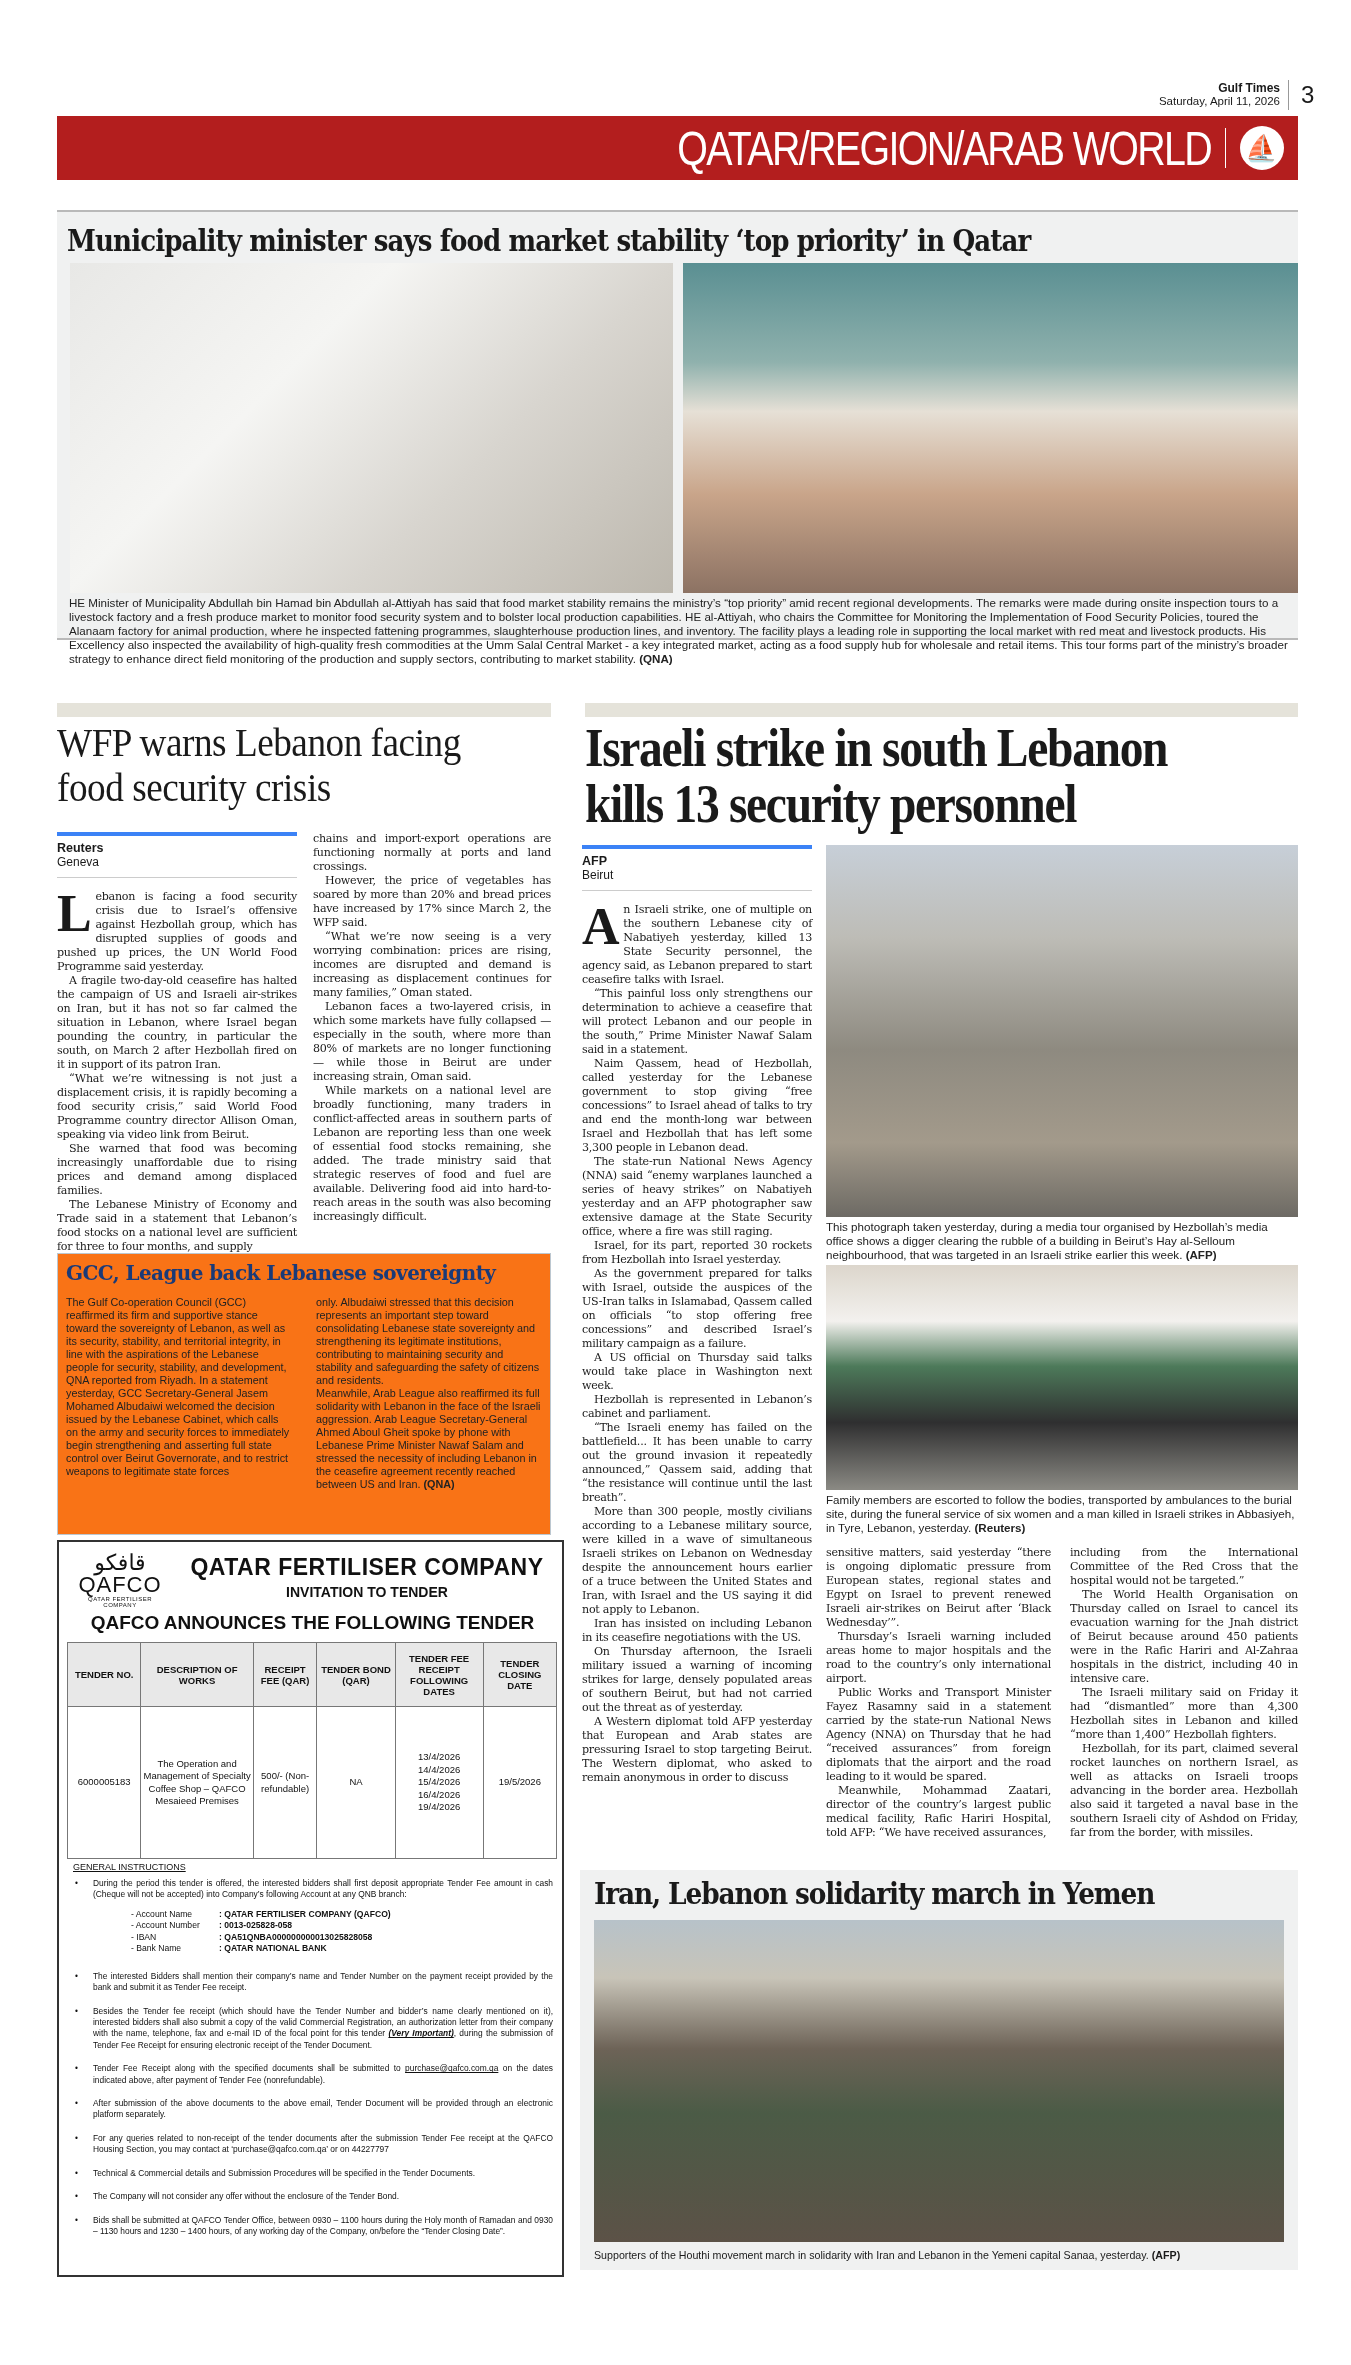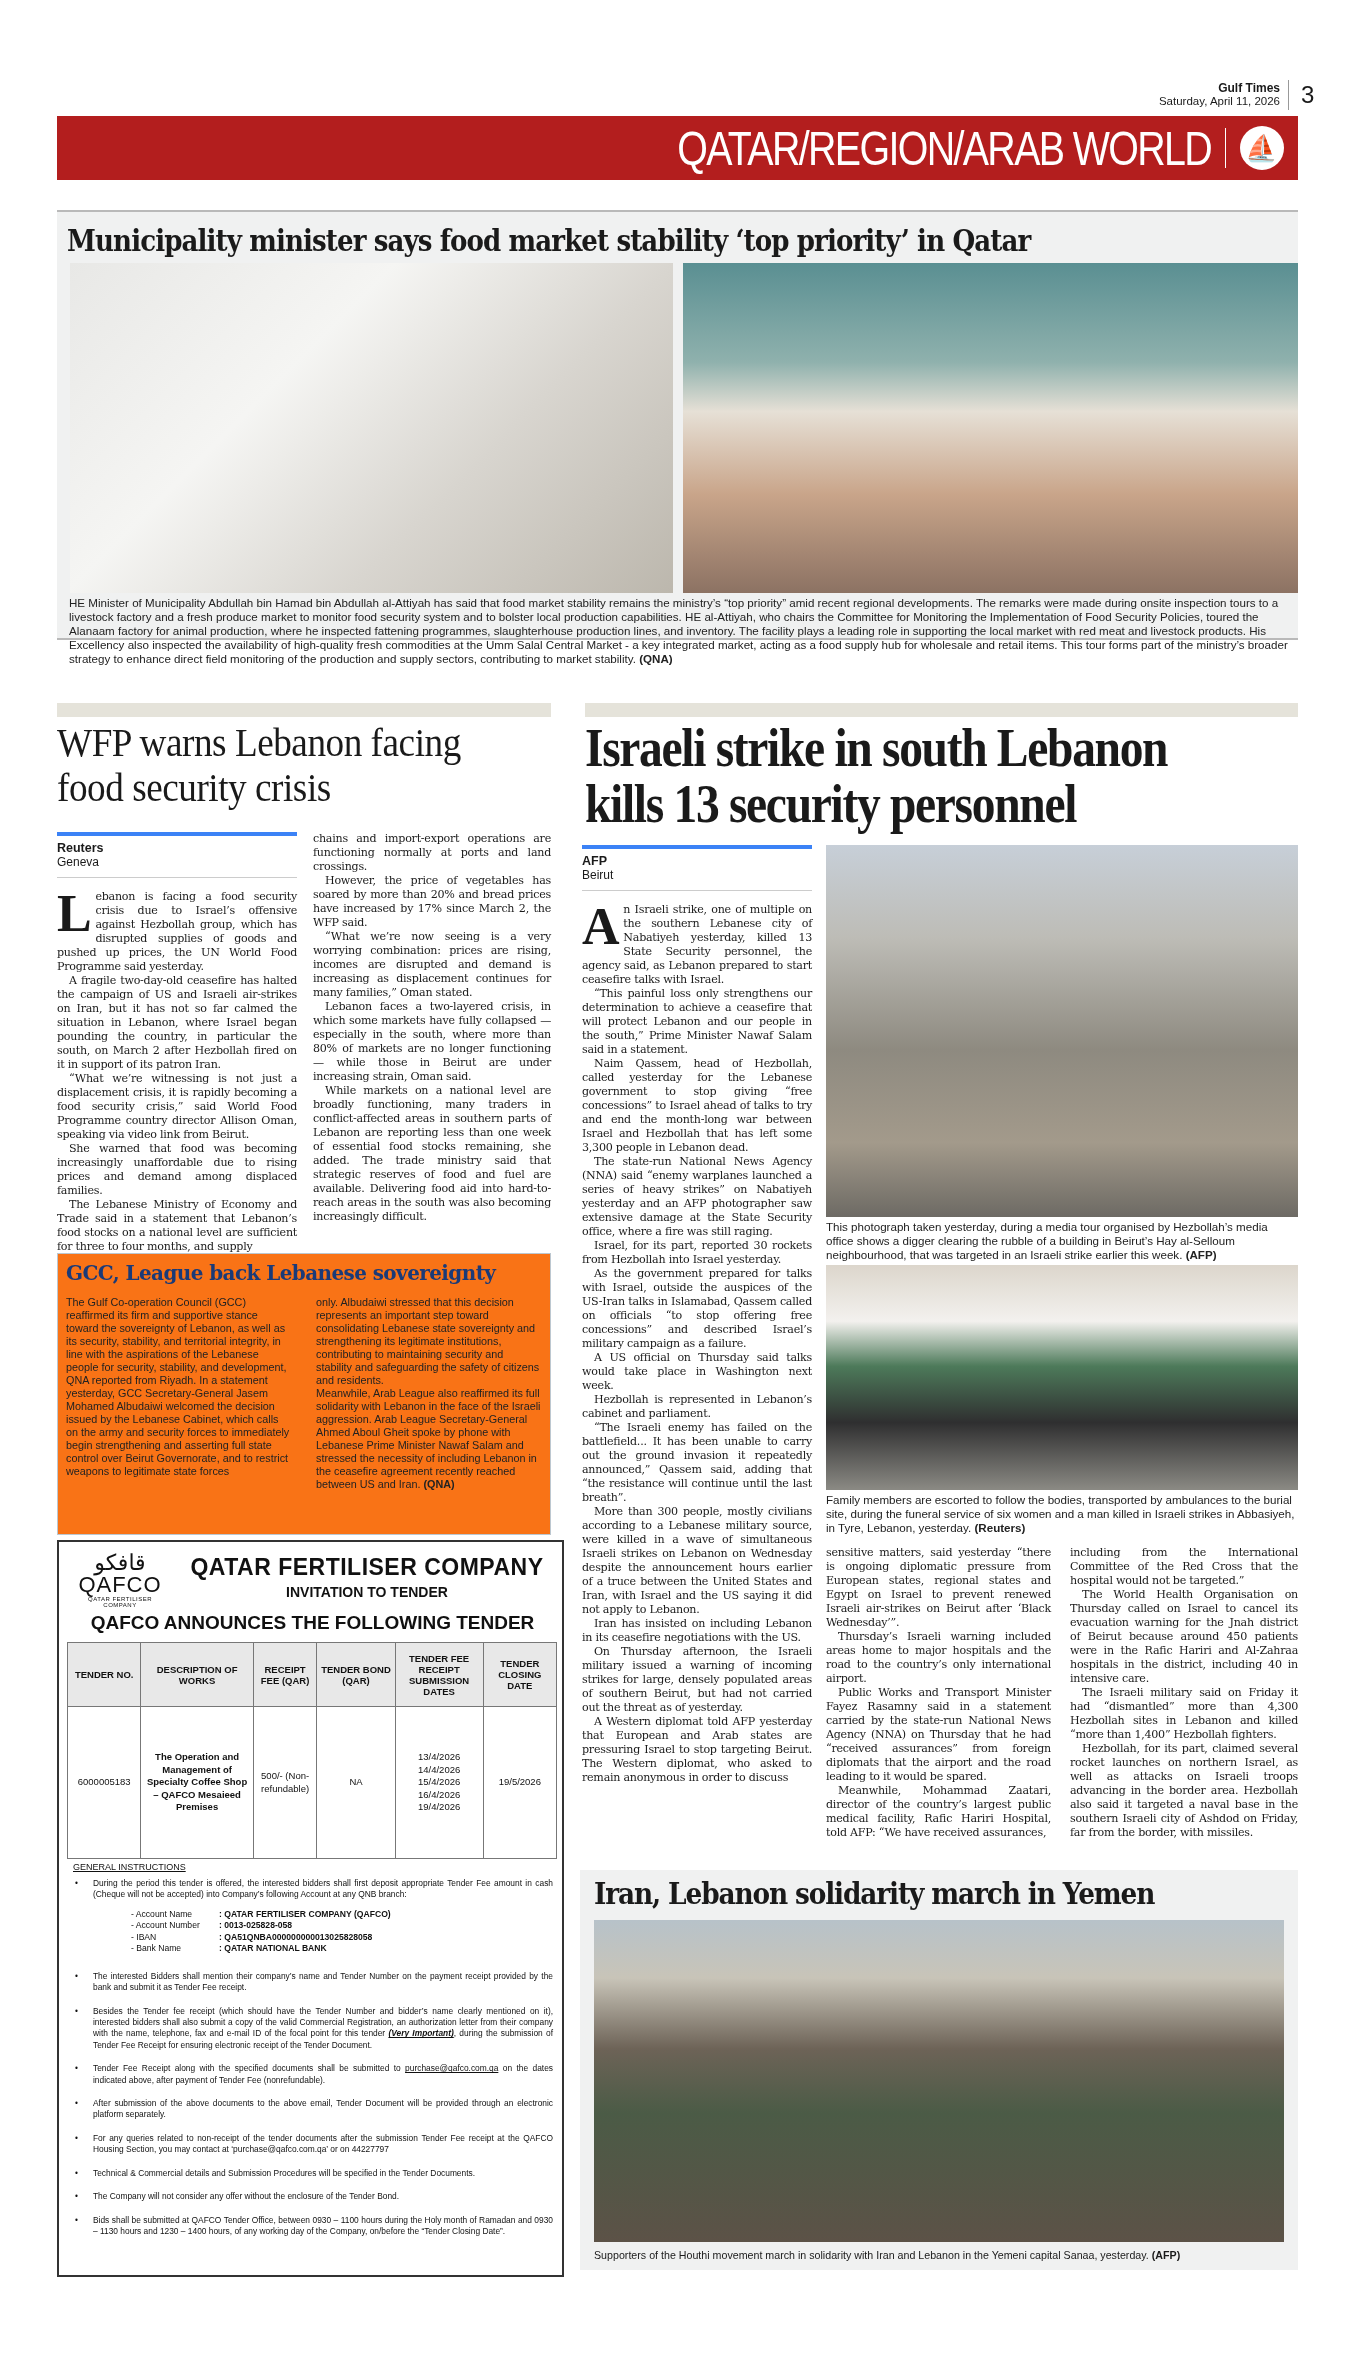--- a/index.html
+++ b/index.html
@@ -120,28 +120,28 @@
   <div class="company">QATAR FERTILISER COMPANY</div>
   <div class="invite">INVITATION TO TENDER</div>
   <div class="announce">QAFCO ANNOUNCES THE FOLLOWING TENDER</div>
   <table>
     <thead>
       <tr>
         <th style="width:15%">TENDER NO.</th>
         <th style="width:23%">DESCRIPTION OF WORKS</th>
         <th style="width:13%">RECEIPT FEE (QAR)</th>
         <th style="width:16%">TENDER BOND (QAR)</th>
-        <th style="width:18%">TENDER FEE RECEIPT SUBMISSION DATES</th>
+        <th style="width:18%">TENDER FEE RECEIPT FOLLOWING DATES</th>
         <th style="width:15%">TENDER CLOSING DATE</th>
       </tr>
     </thead>
     <tbody>
       <tr>
         <td>6000005183</td>
-        <td style="font-weight:bold">The Operation and Management of Specialty Coffee Shop – QAFCO Mesaieed Premises</td>
+        <td style="font-weight:normal">The Operation and Management of Specialty Coffee Shop – QAFCO Mesaieed Premises</td>
         <td>500/- (Non-refundable)</td>
         <td>NA</td>
         <td>
           <div>13/4/2026</div>
           <div>14/4/2026</div>
           <div>15/4/2026</div>
           <div>16/4/2026</div>
           <div>19/4/2026</div>
         </td>
         <td>19/5/2026</td>

